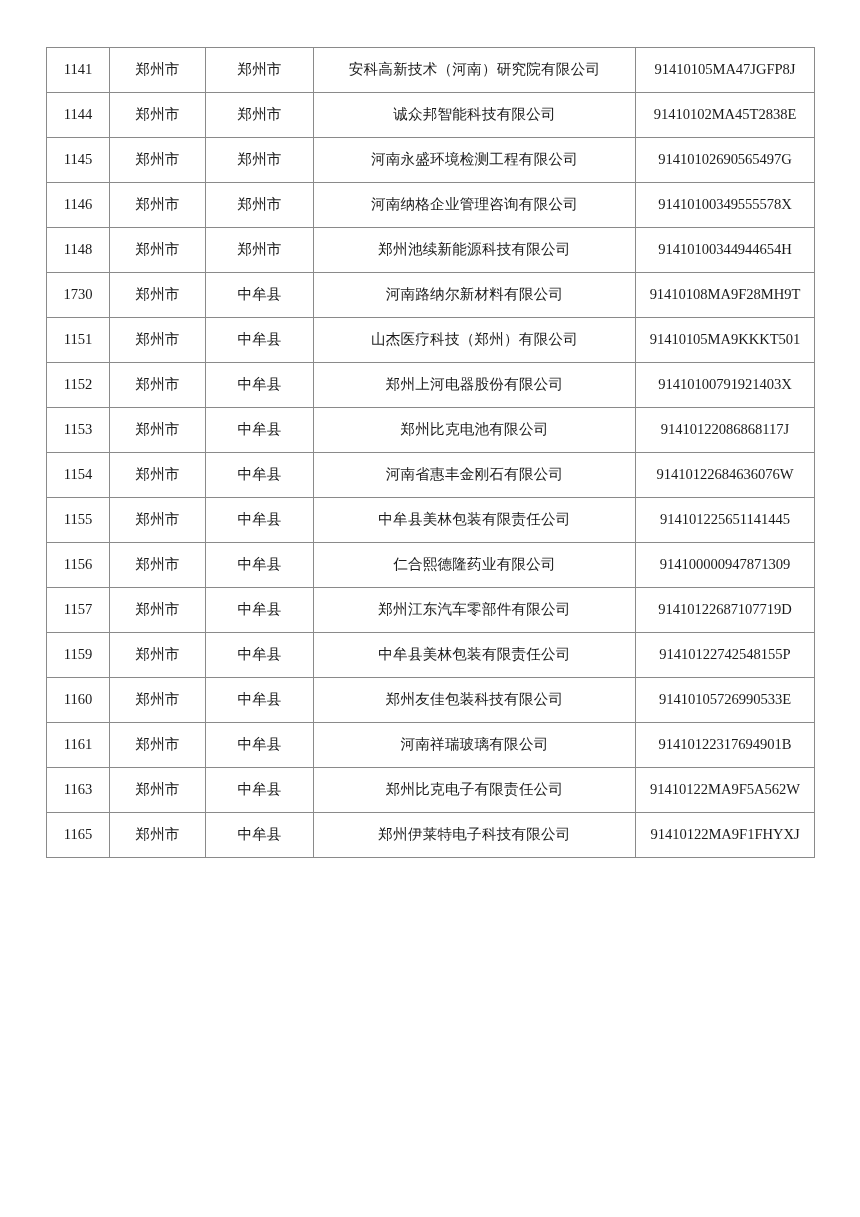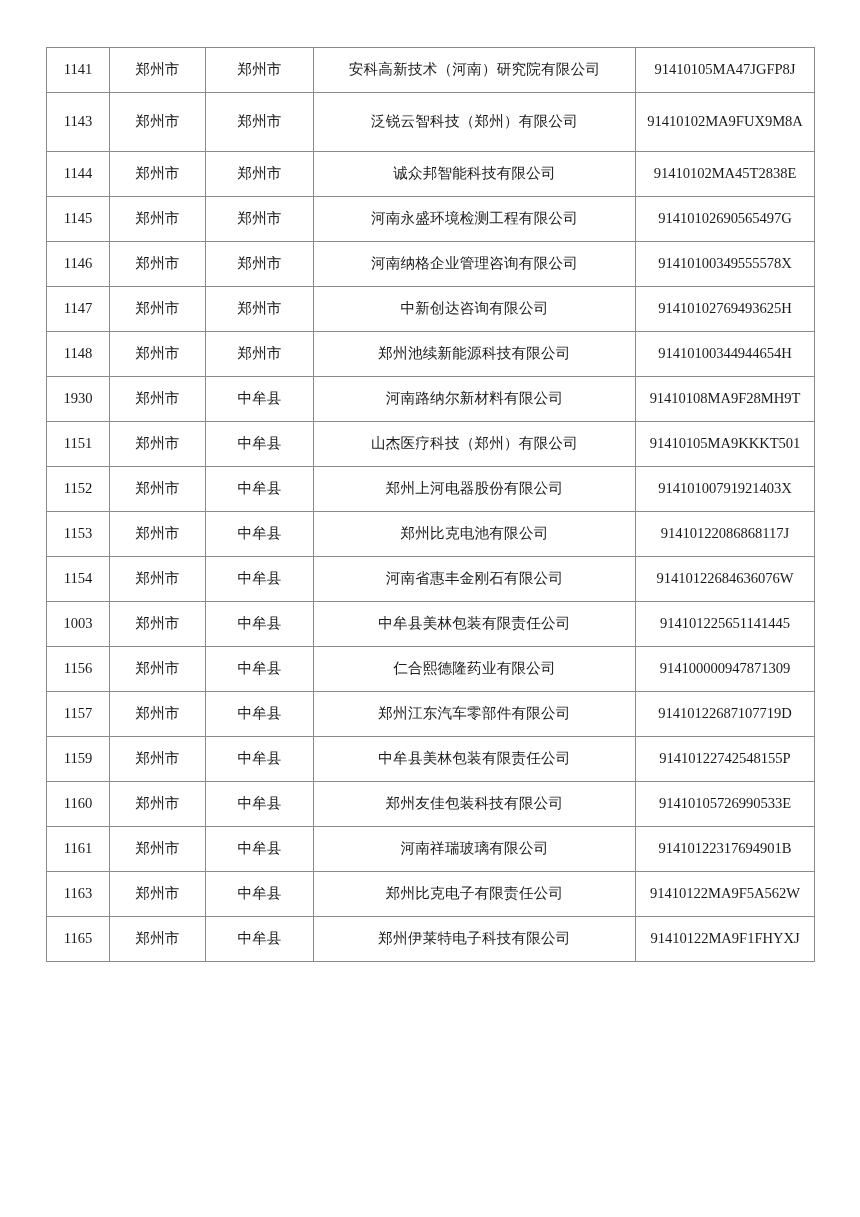--- a/index.html
+++ b/index.html
@@ -93,27 +93,20 @@
         <col class="c-code">
       </colgroup>
       <tbody id="table-body">
           <tr class="row-normal">
             <td class="cell-no cjk">1141</td>
             <td class="cell-city cjk">郑州市</td>
             <td class="cell-dist cjk">郑州市</td>
             <td class="cell-name cjk">安科高新技术（河南）研究院有限公司</td>
             <td class="cell-code cjk">91410105MA47JGFP8J</td>
           </tr>
-          <tr class="row-tall">
-            <td class="cell-no cjk">1143</td>
-            <td class="cell-city cjk">郑州市</td>
-            <td class="cell-dist cjk">郑州市</td>
-            <td class="cell-name cjk">泛锐云智科技（郑州）有限公司</td>
-            <td class="cell-code cjk">91410102MA9FUX9M8A</td>
-          </tr>
           <tr class="row-normal">
             <td class="cell-no cjk">1144</td>
             <td class="cell-city cjk">郑州市</td>
             <td class="cell-dist cjk">郑州市</td>
             <td class="cell-name cjk">诚众邦智能科技有限公司</td>
             <td class="cell-code cjk">91410102MA45T2838E</td>
           </tr>
           <tr class="row-normal">
             <td class="cell-no cjk">1145</td>
             <td class="cell-city cjk">郑州市</td>
@@ -122,35 +115,28 @@
             <td class="cell-code cjk">91410102690565497G</td>
           </tr>
           <tr class="row-normal">
             <td class="cell-no cjk">1146</td>
             <td class="cell-city cjk">郑州市</td>
             <td class="cell-dist cjk">郑州市</td>
             <td class="cell-name cjk">河南纳格企业管理咨询有限公司</td>
             <td class="cell-code cjk">91410100349555578X</td>
           </tr>
           <tr class="row-normal">
-            <td class="cell-no cjk">1147</td>
-            <td class="cell-city cjk">郑州市</td>
-            <td class="cell-dist cjk">郑州市</td>
-            <td class="cell-name cjk">中新创达咨询有限公司</td>
-            <td class="cell-code cjk">91410102769493625H</td>
-          </tr>
-          <tr class="row-normal">
             <td class="cell-no cjk">1148</td>
             <td class="cell-city cjk">郑州市</td>
             <td class="cell-dist cjk">郑州市</td>
             <td class="cell-name cjk">郑州池续新能源科技有限公司</td>
             <td class="cell-code cjk">91410100344944654H</td>
           </tr>
           <tr class="row-normal">
-            <td class="cell-no cjk">1930</td>
+            <td class="cell-no cjk">1730</td>
             <td class="cell-city cjk">郑州市</td>
             <td class="cell-dist cjk">中牟县</td>
             <td class="cell-name cjk">河南路纳尔新材料有限公司</td>
             <td class="cell-code cjk">91410108MA9F28MH9T</td>
           </tr>
           <tr class="row-normal">
             <td class="cell-no cjk">1151</td>
             <td class="cell-city cjk">郑州市</td>
             <td class="cell-dist cjk">中牟县</td>
             <td class="cell-name cjk">山杰医疗科技（郑州）有限公司</td>
@@ -171,21 +157,21 @@
             <td class="cell-code cjk">91410122086868117J</td>
           </tr>
           <tr class="row-normal">
             <td class="cell-no cjk">1154</td>
             <td class="cell-city cjk">郑州市</td>
             <td class="cell-dist cjk">中牟县</td>
             <td class="cell-name cjk">河南省惠丰金刚石有限公司</td>
             <td class="cell-code cjk">91410122684636076W</td>
           </tr>
           <tr class="row-normal">
-            <td class="cell-no cjk">1003</td>
+            <td class="cell-no cjk">1155</td>
             <td class="cell-city cjk">郑州市</td>
             <td class="cell-dist cjk">中牟县</td>
             <td class="cell-name cjk">中牟县美林包装有限责任公司</td>
             <td class="cell-code cjk">914101225651141445</td>
           </tr>
           <tr class="row-normal">
             <td class="cell-no cjk">1156</td>
             <td class="cell-city cjk">郑州市</td>
             <td class="cell-dist cjk">中牟县</td>
             <td class="cell-name cjk">仁合熙德隆药业有限公司</td>

